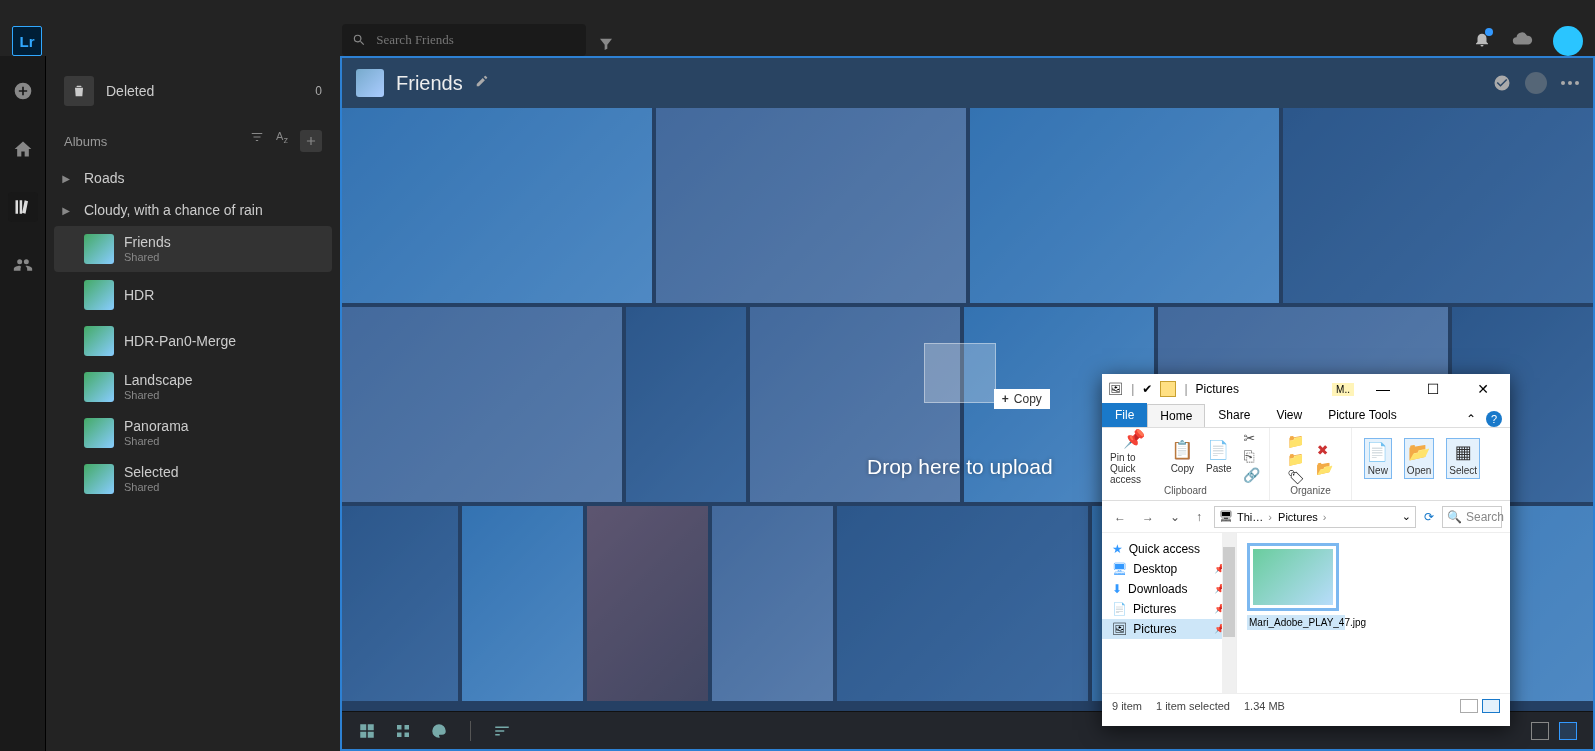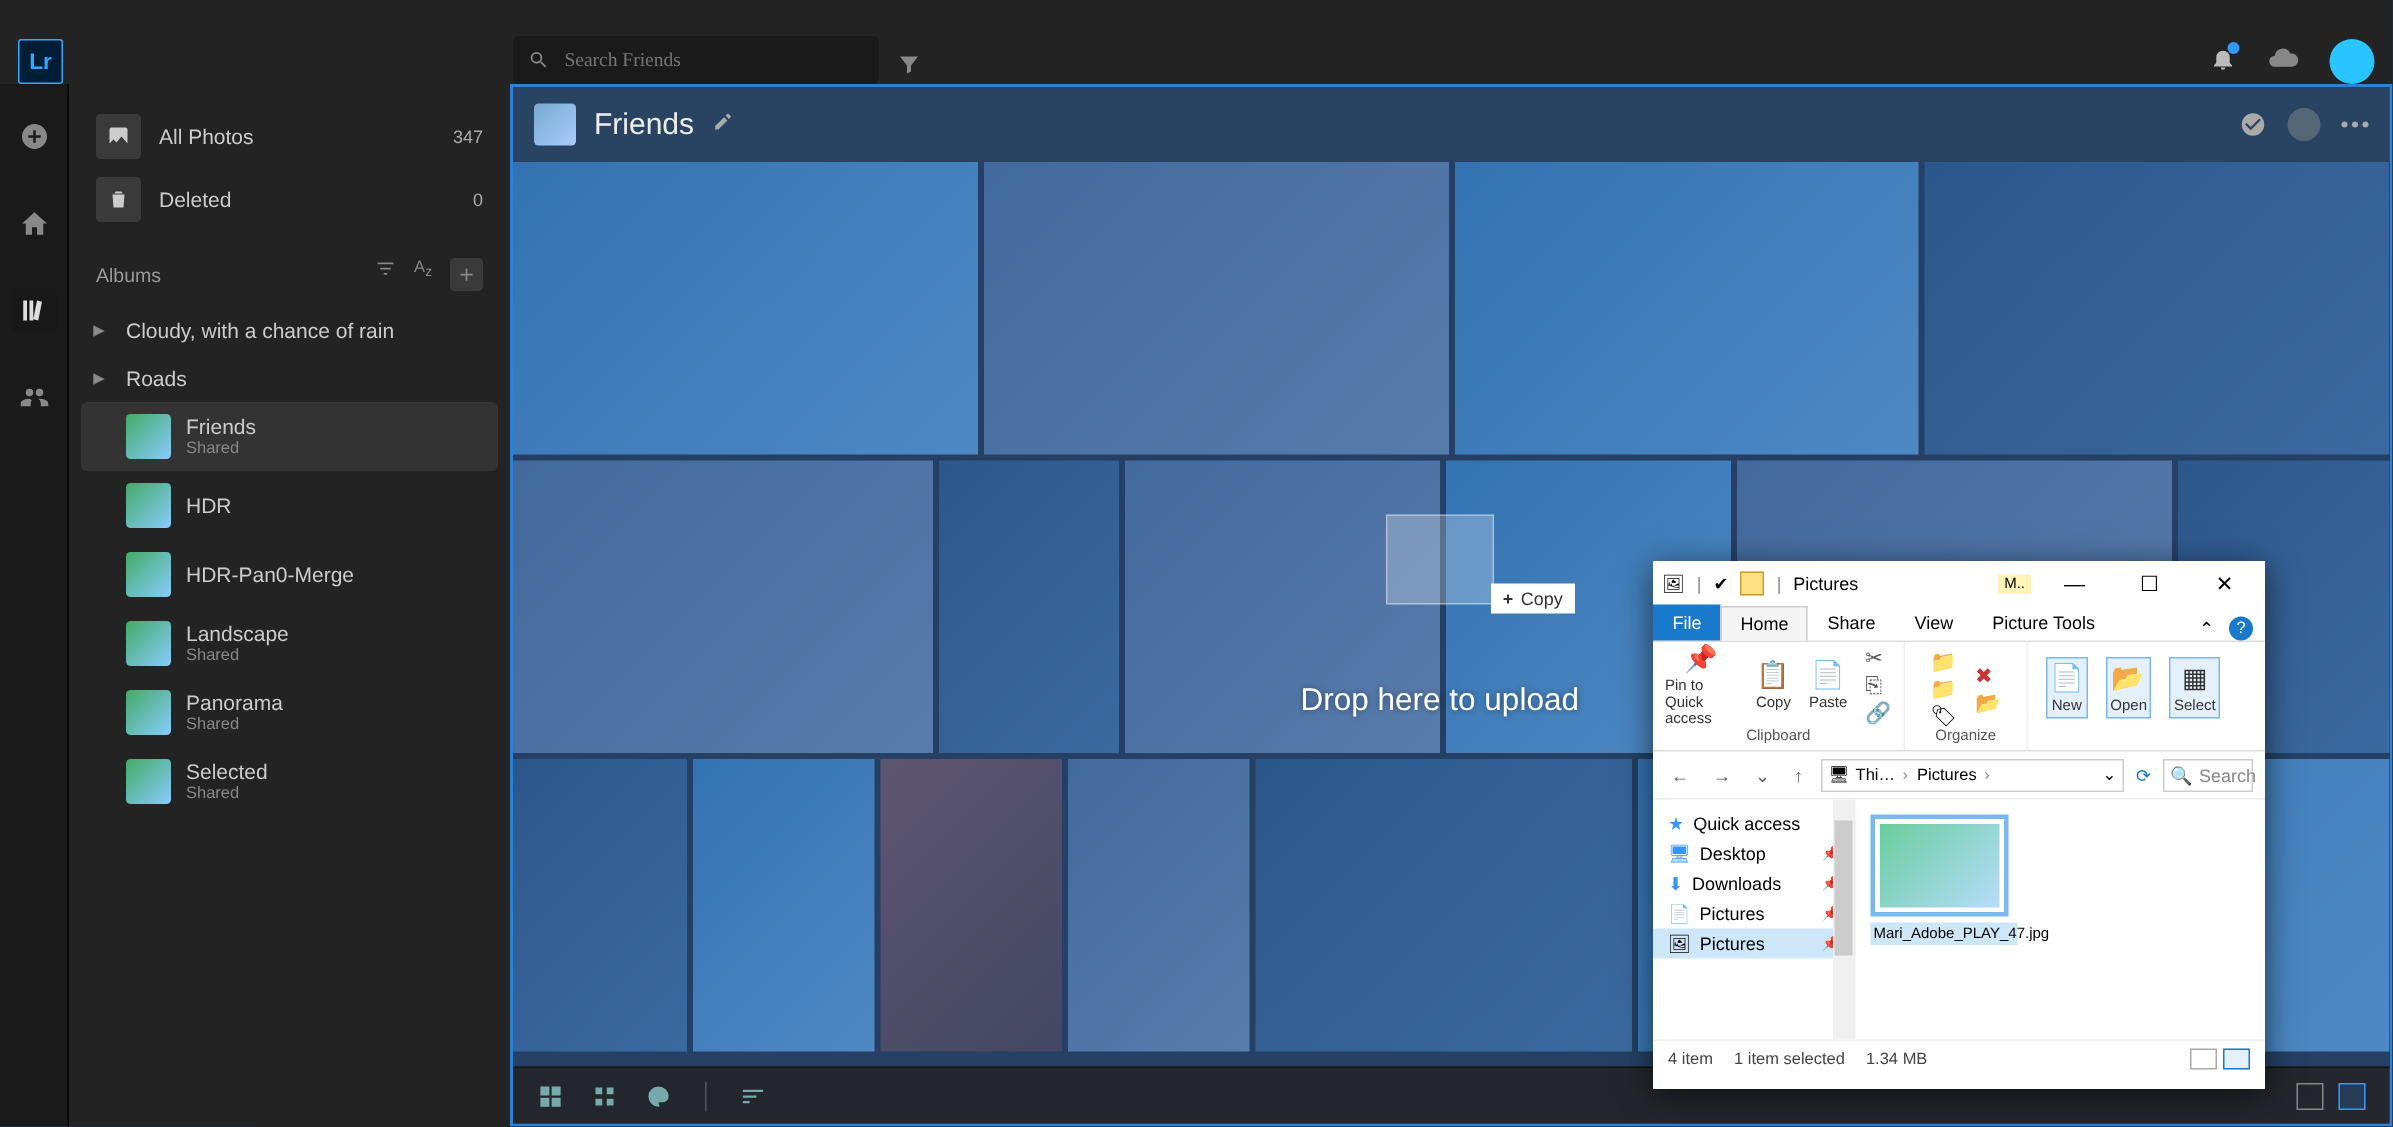--- a/index.html
+++ b/index.html
@@ -185,29 +185,20 @@
         <svg viewBox="0 0 24 24">
           <path d="M16 11a3 3 0 10-3-3 3 3 0 003 3zM8 11a3 3 0 10-3-3 3 3 0 003 3zm0 2c-2.33 0-7 1.17-7 3.5V19h8v-2.5c0-.85.33-1.62.9-2.27A11.6 11.6 0 008 13zm8 0c-.29 0-.62.02-.97.05A4.49 4.49 0 0117 16.5V19h6v-2.5c0-2.33-4.67-3.5-7-3.5z"></path>
         </svg>
       </div>
   </div>
 
   <div class="sidebar">
     <div class="sb-row">
       <div class="icon-box">
           <svg viewBox="0 0 24 24">
-            <path d="M21 19V5a2 2 0 00-2-2H5a2 2 0 00-2 2v14l4-4 3 3 5-6 6 7z"></path>
-          </svg>
-        </div>
-      <span>All Photos</span>
-      <span class="count">347</span>
-    </div>
-    <div class="sb-row">
-      <div class="icon-box">
-          <svg viewBox="0 0 24 24">
             <path d="M6 7h12l-1 13H7zM9 4h6l1 2H8z"></path>
           </svg>
         </div>
       <span>Deleted</span>
       <span class="count">0</span>
     </div>
 
     <div class="sb-section">
       <span>Albums</span>
       <div class="tools">
@@ -218,25 +209,25 @@
         <div class="plus">
             <svg viewBox="0 0 24 24">
               <path d="M11 5h2v6h6v2h-6v6h-2v-6H5v-2h6z"></path>
             </svg>
           </div>
       </div>
     </div>
 
     <div class="album folder">
       <span class="chev"></span>
+      <span>Roads</span>
+    </div>
+    <div class="album folder">
+      <span class="chev"></span>
       <span>Cloudy, with a chance of rain</span>
-    </div>
-    <div class="album folder">
-      <span class="chev"></span>
-      <span>Roads</span>
     </div>
 
     <div class="album nofold selected">
       <span class="chev"></span>
         <div class="thumb t1"></div>
       <div class="meta">
           <span>Friends</span>
           <span class="sub">Shared</span>
         </div>
     </div>
@@ -480,21 +471,21 @@
             </div>
         </div>
         <div class="ex-files">
           <div class="ex-file">
             <div class="fthumb"></div>
             <div class="fname">Mari_Adobe_PLAY_47.jpg</div>
           </div>
         </div>
       </div>
       <div class="ex-status">
-        <span>4 item</span>
+        <span>9 item</span>
         <span>1 item selected</span>
         <span>1.34 MB</span>
         <div class="vms">
           <div class="v"></div>
           <div class="v on"></div>
         </div>
       </div>
     </div>
   </div>
 </div>

